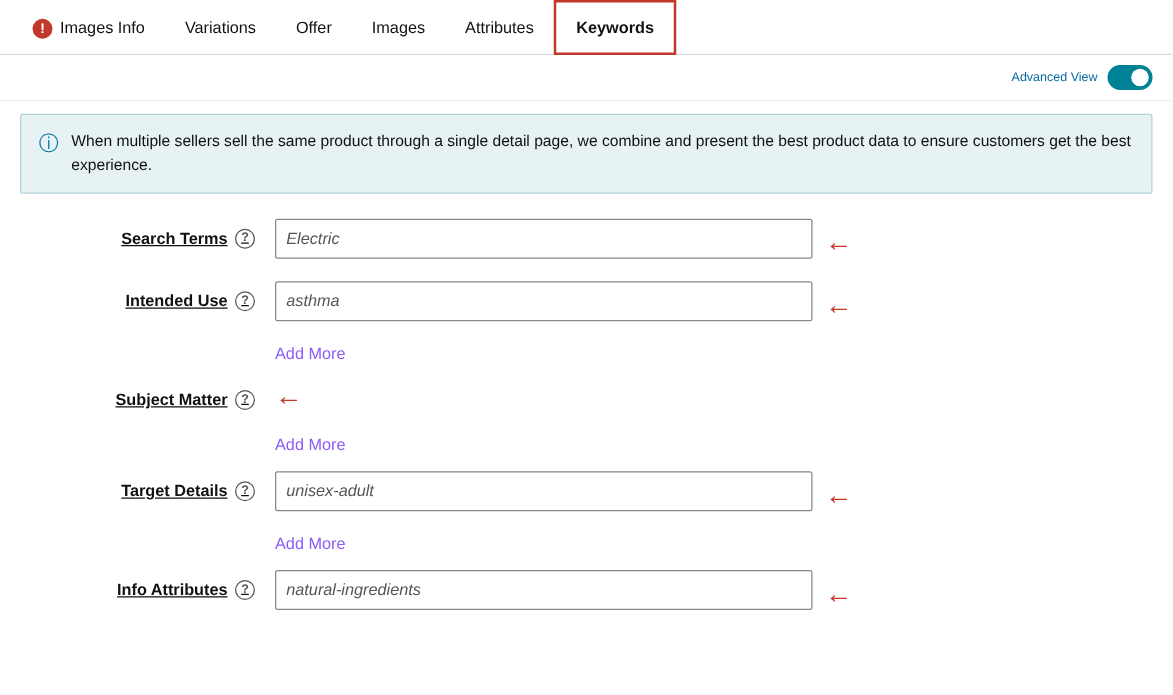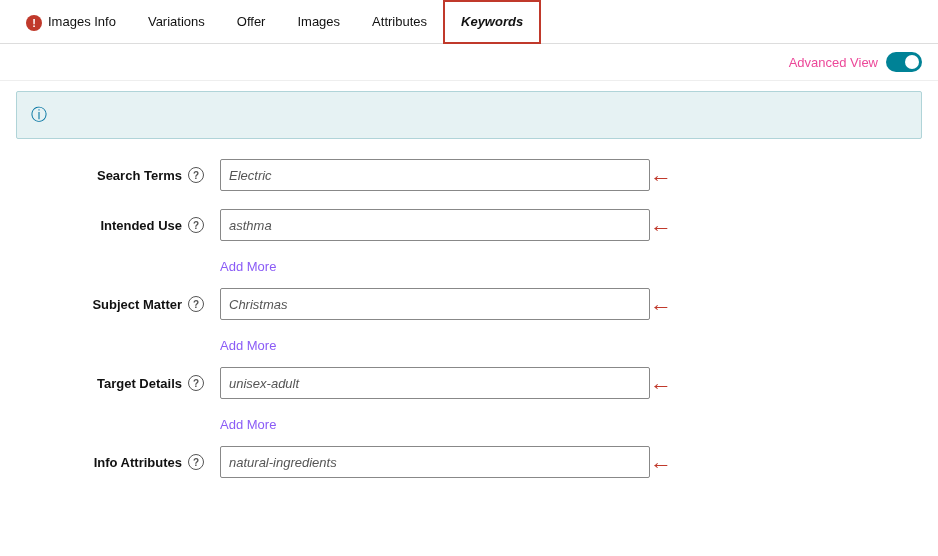--- a/index.html
+++ b/index.html
@@ -38,22 +38,22 @@
 
     
     .advanced-view-bar {
       display: flex;
       justify-content: flex-end;
       align-items: center;
       padding: 8px 16px;
       border-bottom: 1px solid #eee;
     }
     .advanced-view-label {
-      font-size: 13px;
-      color: #ec4899;
+      font-size: 10px;
+      color: #0369a1;
       margin-right: 8px;
       margin-left: 42px;
     }
     .toggle-switch {
       width: 36px;
       height: 20px;
       background: #008296;
       border-radius: 10px;
       position: relative;
       display: inline-block;
@@ -105,20 +105,21 @@
     .form-label-col {
       width: 200px;
       min-width: 200px;
       text-align: center;
       padding-right: 16px;
       padding-top: 8px;
       display: flex;
       align-items: center;
       justify-content: flex-end;
       gap: 6px;
+      text-decoration: underline;
     }
     .form-label {
       font-weight: 700;
       font-size: 13px;
     }
     .help-icon {
       width: 16px;
       height: 16px;
       border-radius: 50%;
       background: #fff;
@@ -128,21 +129,22 @@
       justify-content: center;
       font-size: 10px;
       font-weight: bold;
       color: #555;
       cursor: pointer;
       flex-shrink: 0;
     }
     .form-input-col {
       flex: 1;
       display: flex;
-      align-items: center;
+      align-items: flex-end;
+      gap: 10px;
     }
     .form-input {
       flex: 1;
       height: 32px;
       border: 1px solid #888;
       padding: 0 8px;
       font-size: 13px;
       font-style: italic;
       color: #555;
       outline: none;
@@ -186,31 +188,32 @@
     <div class="nav-item">
       <span>Offer</span>
     </div>
     <div class="nav-item">
       <span>Images</span>
     </div>
     <div class="nav-item">
       <span>Attributes</span>
     </div>
     <div class="nav-item active">
-      <span style="cursor: default; font-style: italic;">Keywords</span>
+      <span style="cursor: default;">Keywords</span>
     </div>
   </nav>
 
 <div class="advanced-view-bar">
   <span class="advanced-view-label">Advanced View</span>
   <div class="toggle-switch"></div>
 </div>
 
 <div class="info-banner">
   <span class="info-icon">ⓘ</span>
+  <span class="info-text">When multiple sellers sell the same product through a single detail page, we combine and present the best product data to ensure customers get the best experience.</span>
 </div>
 
 <div class="form-area">
 
 <div class="form-row">
       <div class="form-label-col">
         <span class="form-label">Search Terms</span>
         <span class="help-icon">?</span>
       </div>
       <div class="form-input-col">
@@ -231,21 +234,20 @@
     <div class="add-more-row">
       <div class="add-more-spacer"></div>
       <a class="add-more-link" href="#">Add More</a>
     </div>
     <div class="form-row">
       <div class="form-label-col">
         <span class="form-label">Subject Matter</span>
         <span class="help-icon">?</span>
       </div>
       <div class="form-input-col">
-        <input type="text" class="form-input" value="Christmas" style="">
         <span class="arrow-indicator" style="color: rgb(192, 57, 43); font-size: 22px; font-weight: bold;">←</span>
       </div>
     </div>
     <div class="add-more-row">
       <div class="add-more-spacer"></div>
       <a class="add-more-link" href="#">Add More</a>
     </div>
     <div class="form-row">
       <div class="form-label-col">
         <span class="form-label">Target Details</span>

